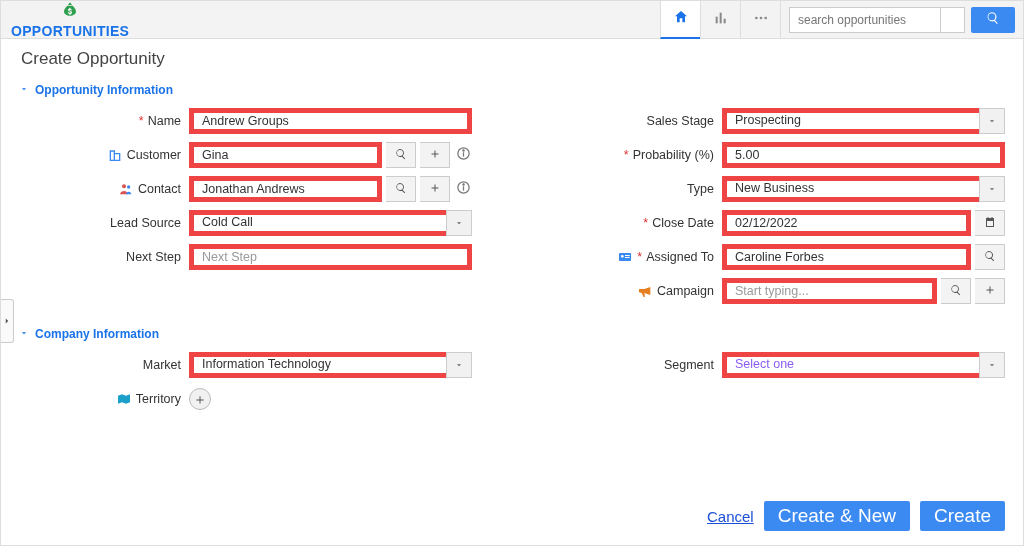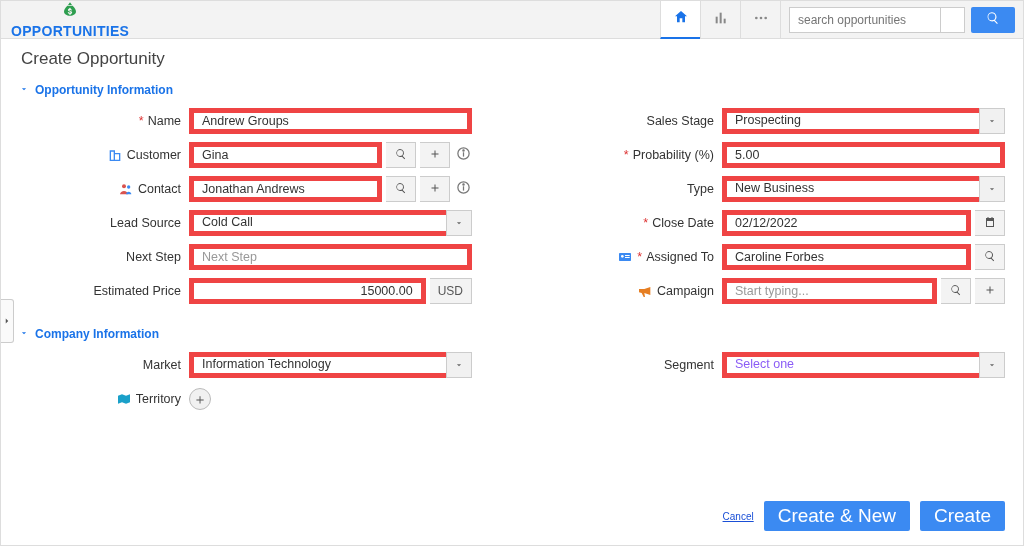--- a/index.html
+++ b/index.html
@@ -50,21 +50,21 @@
 
   .select { position:relative; flex:1; }
   .select .inp { padding-right:26px; cursor:pointer; }
   .select .car { position:absolute; right:0; top:0; width:26px; height:26px; border:1px solid #ccc; border-left:1px solid #ccc; background:#f1f1f1; display:flex; align-items:center; justify-content:center; color:#666; pointer-events:none; }
   .placeholder { color:#8b5cf6; }
 
   .chip-add { width:22px; height:22px; border-radius:11px; border:1px solid #bbb; background:#f1f1f1; display:flex; align-items:center; justify-content:center; color:#555; cursor:pointer; font-size:14px; line-height:1; }
 
   
   .footer { position:absolute; right:18px; bottom:14px; display:flex; align-items:center; gap:10px; }
-  .link { color:#1a4fd6; text-decoration:underline; font-size:10px; cursor:pointer;text-align:center; }
+  .link { color:#1a4fd6; text-decoration:underline; font-size:15px; cursor:pointer;text-align:center; }
   .btn { background:#3b8af2; color:#fff; border:none; height:30px; padding:0 14px; font-size:19px; border-radius:2px; cursor:pointer; }
 </style>
 </head>
 <body>
 
 <div class="app">
 
   <div class="topbar">
     <div class="module">
       <span class="lbl-icon">
@@ -241,29 +241,20 @@
 
         <div class="fld">
           <div class="lbl">
               <span>Next Step</span>
             </div>
           <div class="ctrl">
             <input class="inp" placeholder="Next Step" style="">
           </div>
         </div>
 
-        <div class="fld">
-          <div class="lbl">
-              <span>Estimated Price</span>
-            </div>
-          <div class="ctrl">
-            <input class="inp right" value="15000.00" style="">
-            <span class="unit">USD</span>
-          </div>
-        </div>
 
       </div>
 
       <div class="rows">
 
         <div class="fld">
           <div class="lbl">
               <span>Sales Stage</span>
             </div>
           <div class="ctrl">

